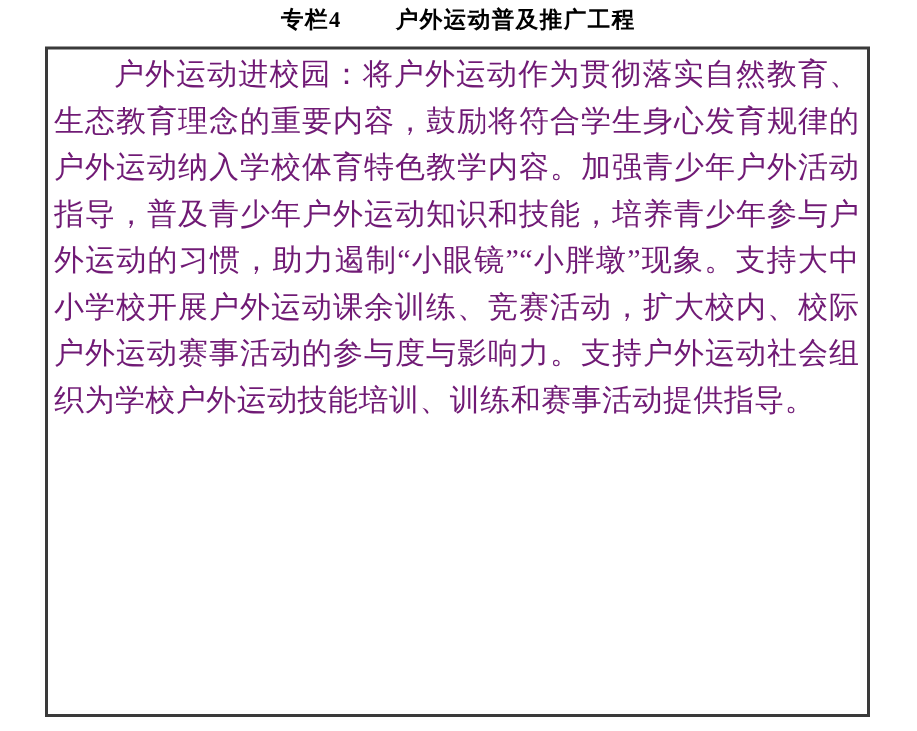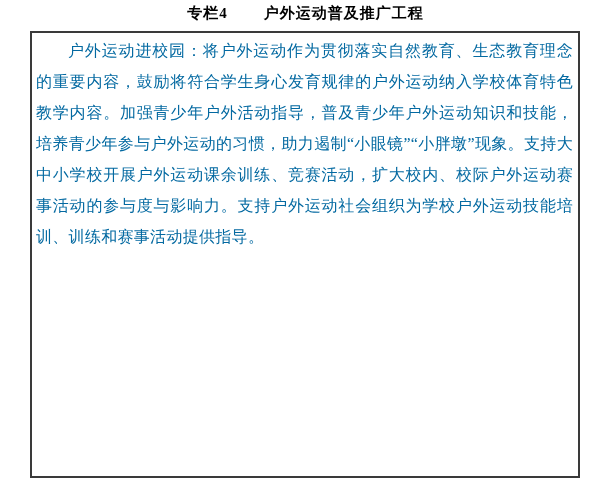--- a/index.html
+++ b/index.html
@@ -38,26 +38,26 @@
     width: 550px;
     height: 447px;
     box-sizing: border-box;
     border: 2px solid #3a3a3a;
     padding: 2px 5px 2px 4px;
     overflow: hidden;
     background: #ffffff;
   }
   .content-box p {
     margin: 0;
-    font-size: 16px;
+    font-size: 20px;
     line-height: 31px;
     text-align: justify;
     text-indent: 2em;
     letter-spacing: 0.3px;
-    color: #0369a1;
+    color: #701a75;
   }
 </style>
 </head>
 <body>
 
 <div class="page">
 
   <div class="doc-title">
     <span class="title-label">专栏4</span><span>户外运动普及推广工程</span>
   </div>

